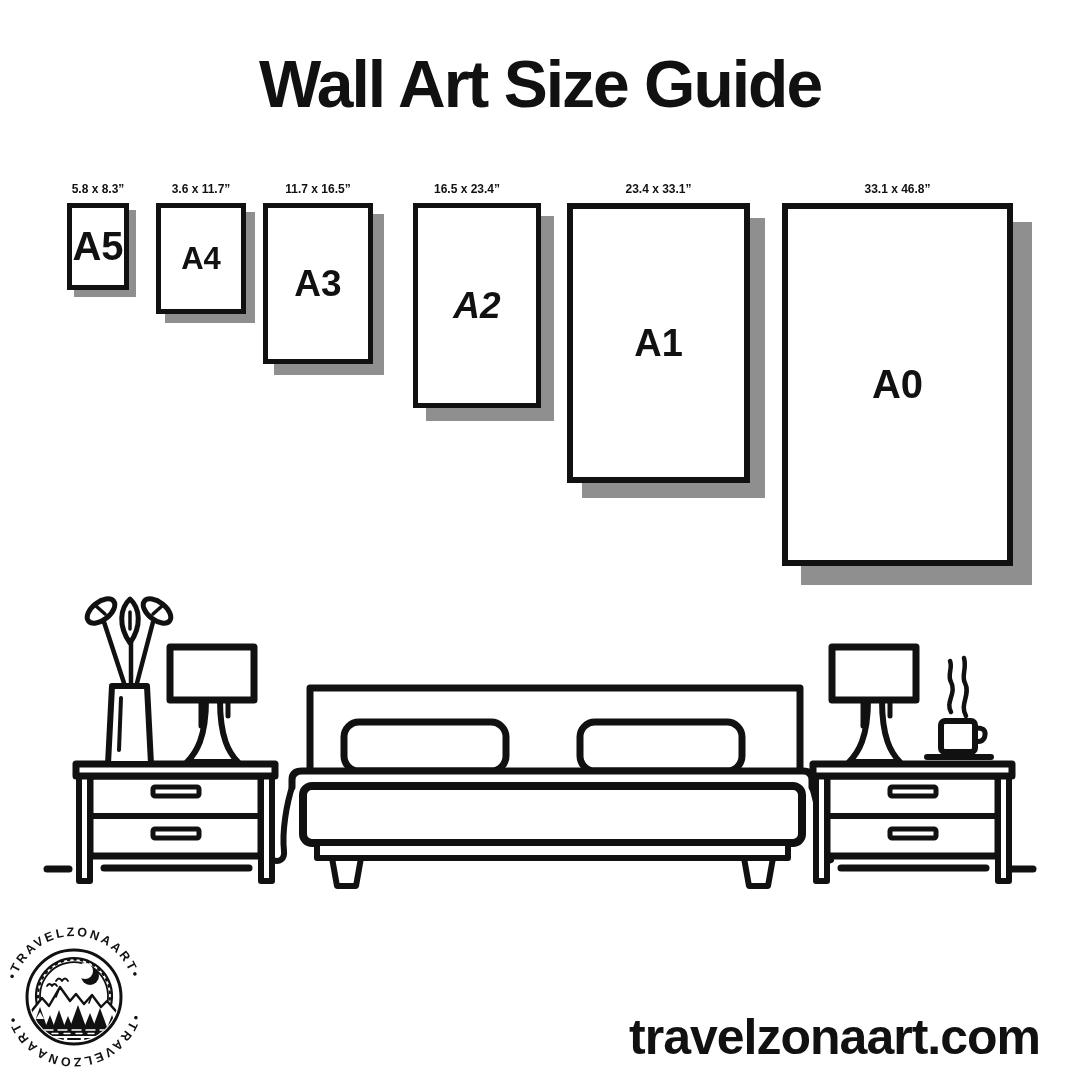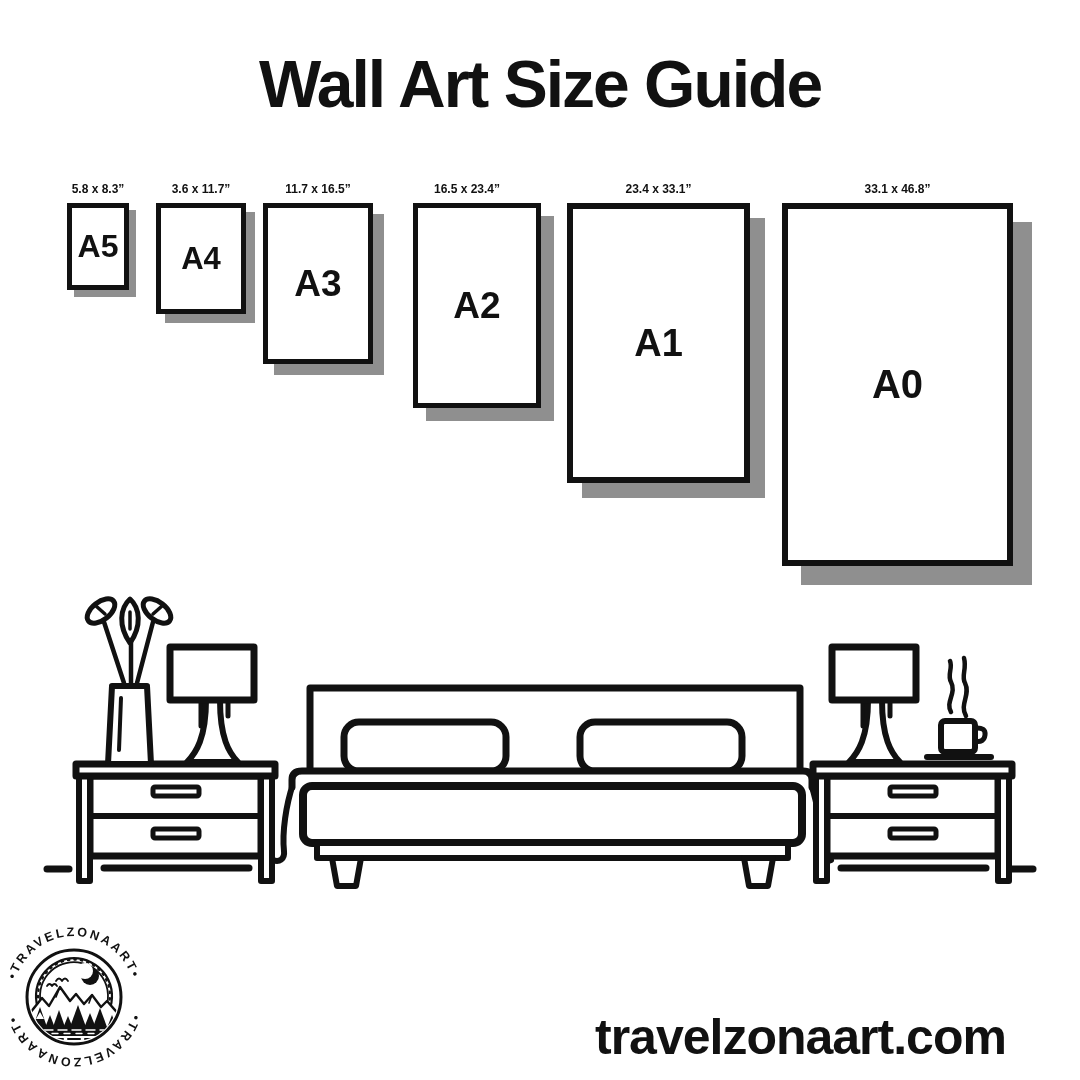--- a/index.html
+++ b/index.html
@@ -33,32 +33,32 @@
     transform:translateX(-50%);white-space:nowrap;
     font-size:12px;font-weight:700;letter-spacing:0px;color:var(--ink);
   }
   .f-a5{left:67px;width:62px;height:87px;--sh:7px;}
   .f-a4{left:156px;width:90px;height:111px;--sh:9px;}
   .f-a3{left:263px;width:110px;height:161px;--sh:11px;}
   .f-a2{left:393px;width:148px;height:205px;padding-left:20px;--sh:13px;}
   .f-a1{left:567px;width:183px;height:280px;--sh:15px;}
   .f-a0{left:782px;width:231px;height:363px;--sh:19px;}
   .f-a1 .frame,.f-a0 .frame{border-width:6px;}
-  .f-a5 .letter{font-size:32px;}
+  .f-a5 .letter{font-size:40px;}
   .f-a4 .letter{font-size:31px;}
   .f-a3 .letter{font-size:37px;}
-  .f-a2 .letter{font-size:37px;}
+  .f-a2 .letter{font-size:37px;font-style:italic;}
   .f-a1 .letter{font-size:38px;}
   .f-a0 .letter{font-size:40px;}
   
   .bedroom-svg{position:absolute;left:40px;top:580px;}
   .logo-svg{position:absolute;left:2px;top:924px;}
   .website{
     position:absolute;left:595px;top:1008px;width:445px;
-    text-align:left;font-size:50px;font-weight:700;
+    text-align:right;font-size:50px;font-weight:700;
     letter-spacing:-1px;color:var(--ink);
   }
 </style>
 </head>
 <body>
 
 <div class="stage">
 
   <h1 class="title">Wall Art Size Guide</h1>
 

